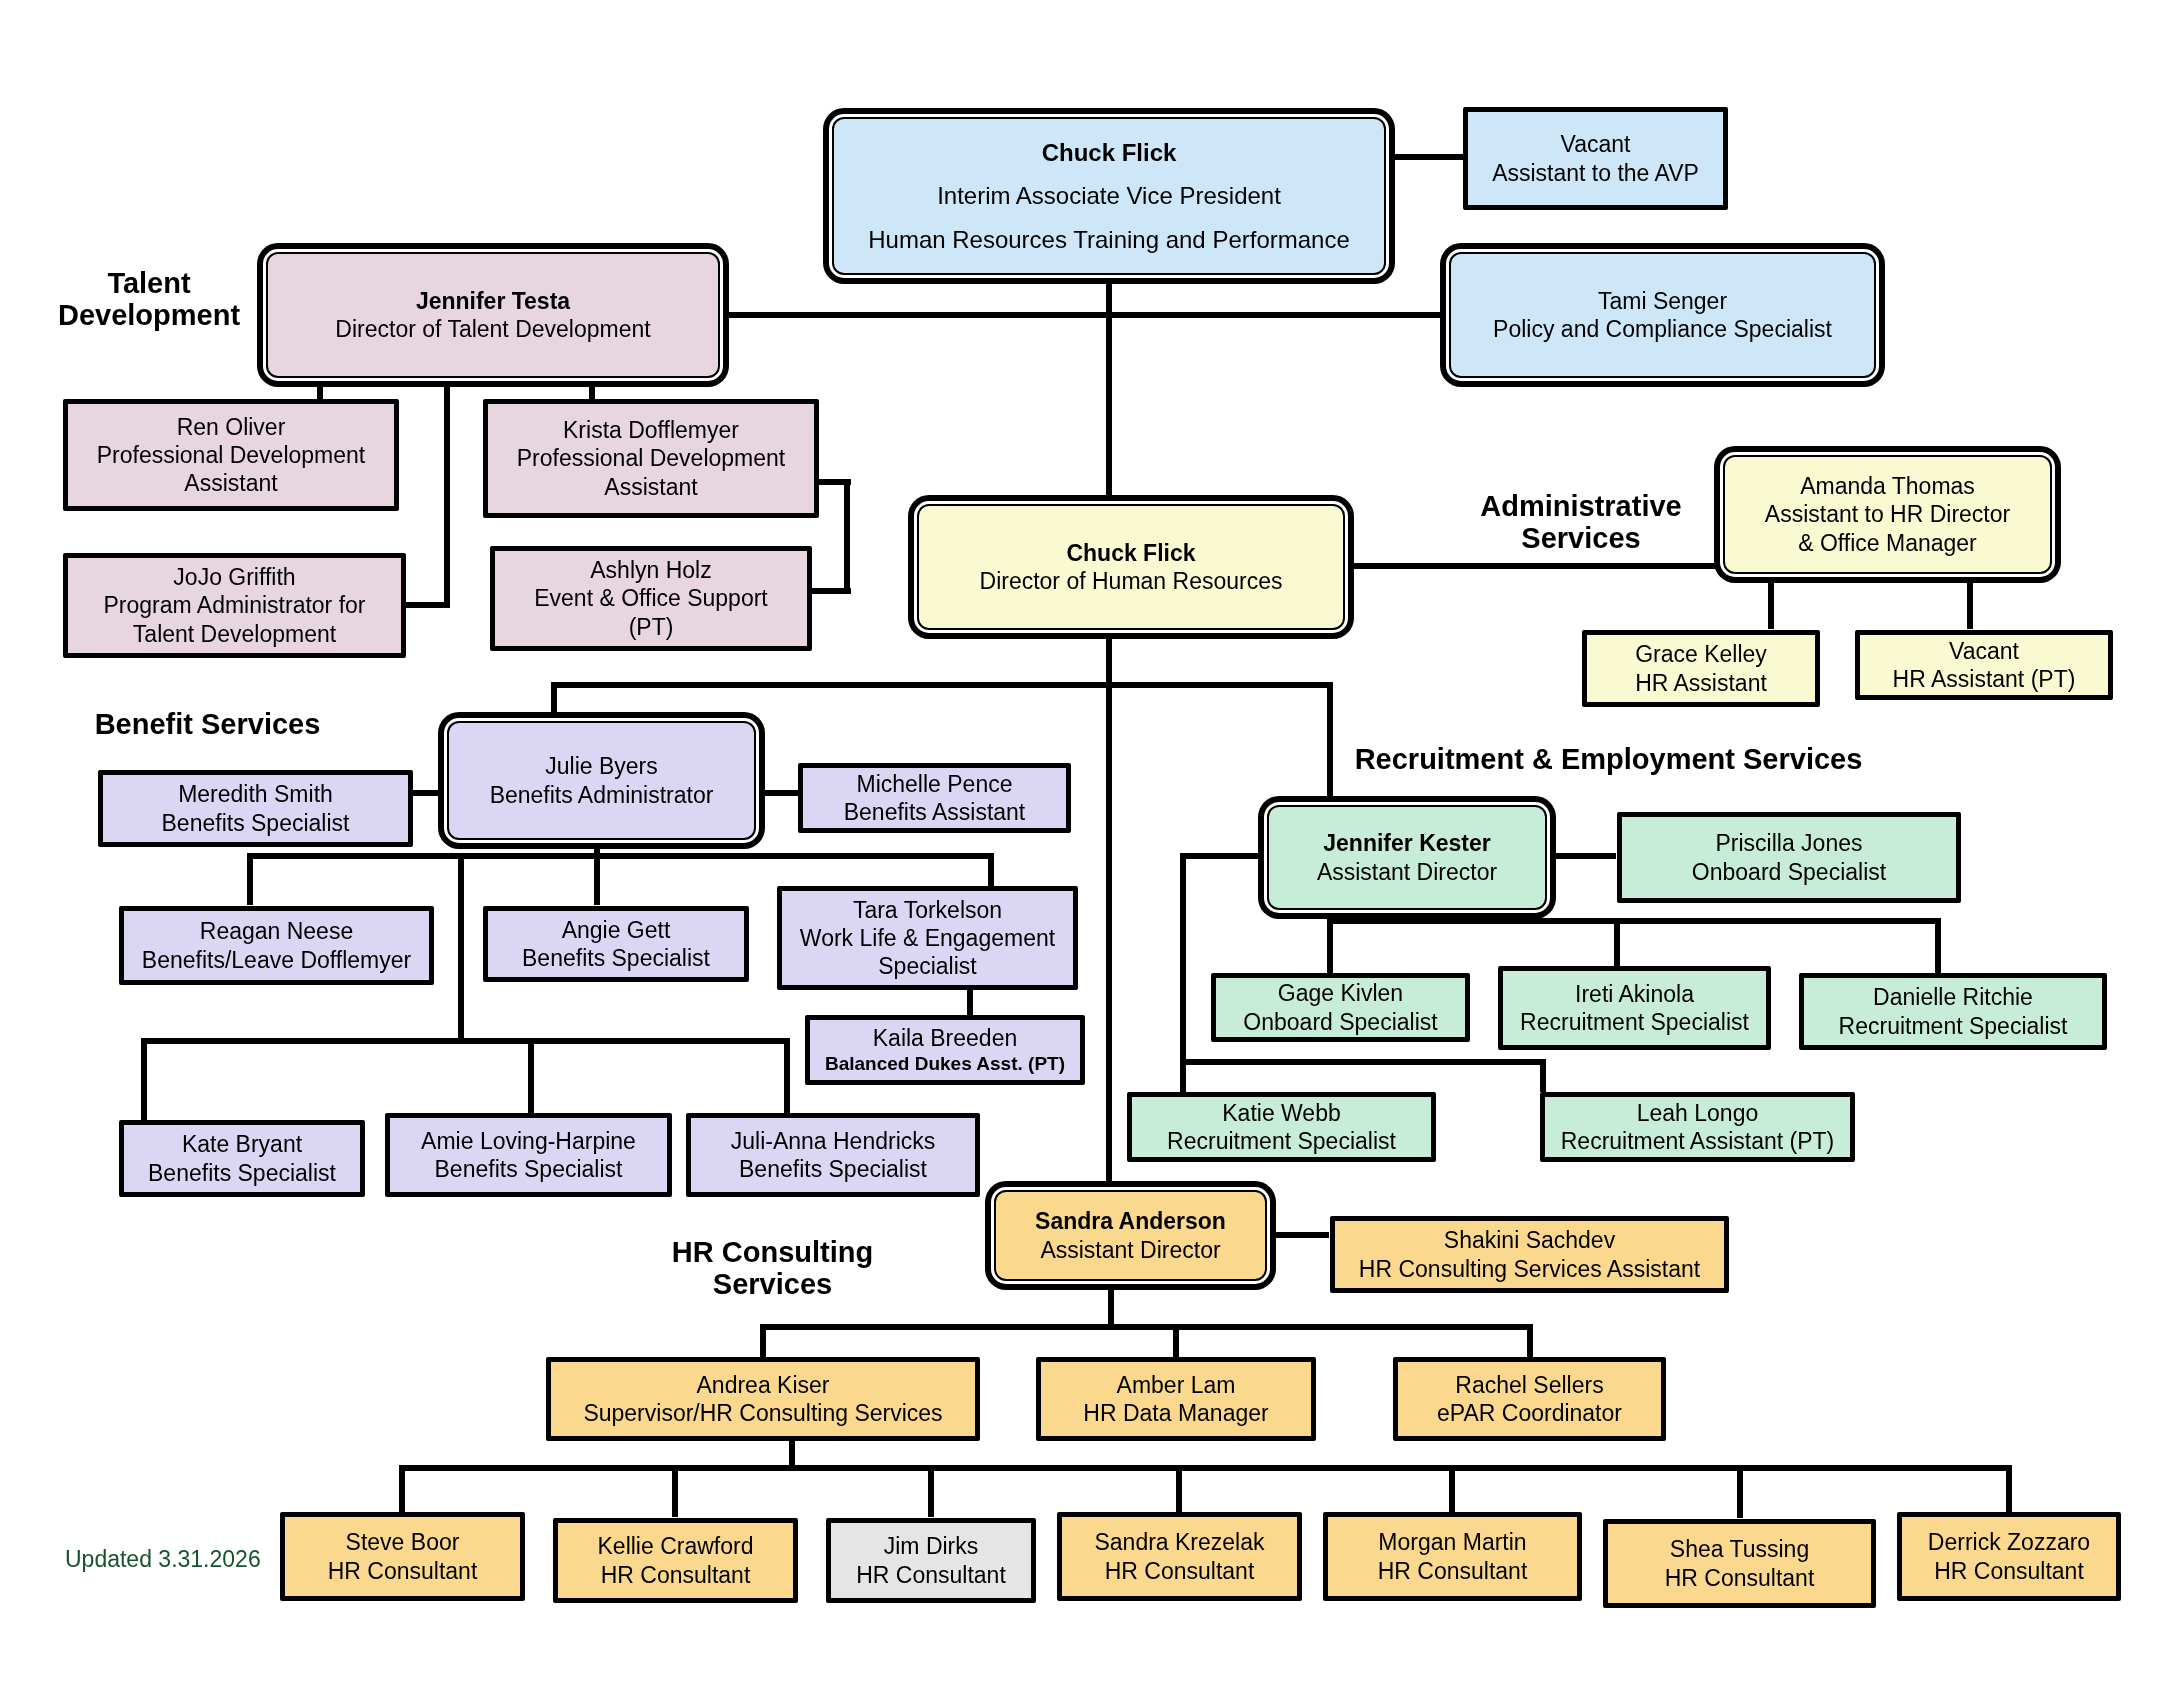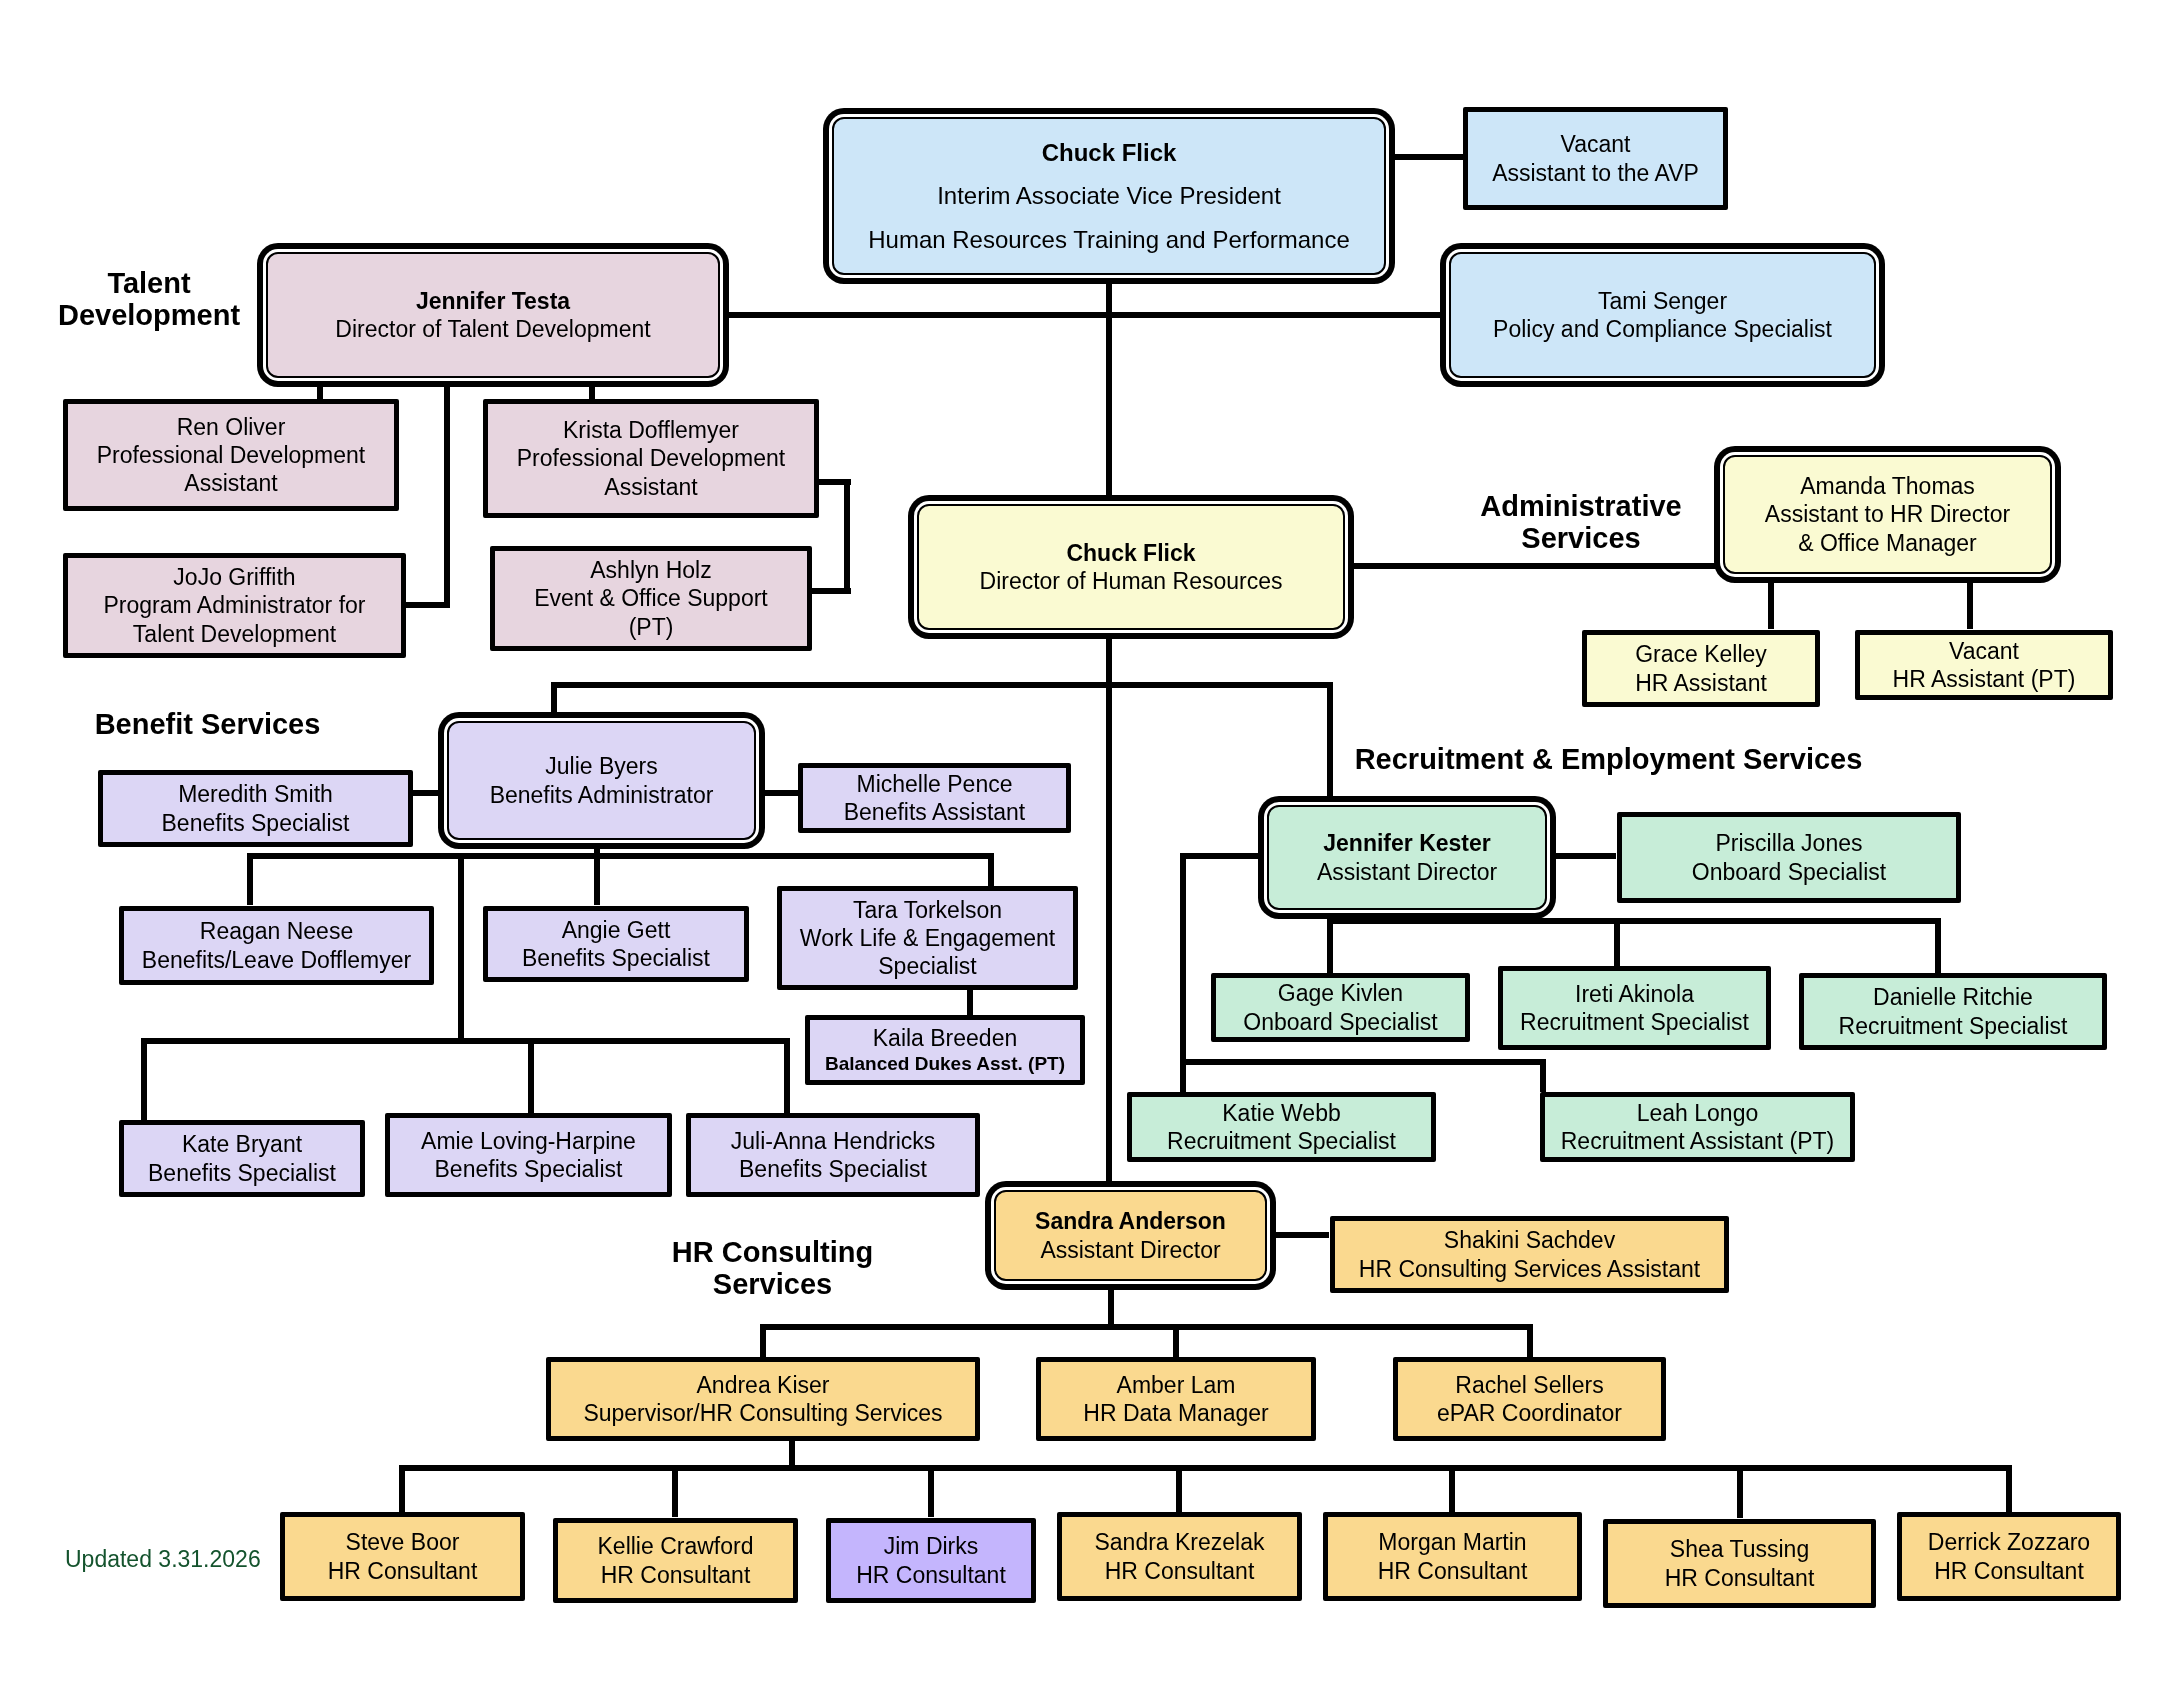--- a/index.html
+++ b/index.html
@@ -243,21 +243,21 @@
         <span>ePAR Coordinator</span>
       </div>
       <div class="node frame-single" style="left: 280px; top: 1512px; width: 245px; height: 89px; background: rgb(250, 217, 143);">
         <span>Steve Boor</span>
         <span>HR Consultant</span>
       </div>
       <div class="node frame-single" style="left: 553px; top: 1518px; width: 245px; height: 85px; background: rgb(250, 217, 143);">
         <span>Kellie Crawford</span>
         <span>HR Consultant</span>
       </div>
-      <div class="node frame-single" style="left: 826px; top: 1518px; width: 210px; height: 85px; background: #c4b5fd;">
+      <div class="node frame-single" style="left: 826px; top: 1518px; width: 210px; height: 85px; background: #e5e5e5;">
         <span>Jim Dirks</span>
         <span>HR Consultant</span>
       </div>
       <div class="node frame-single" style="left: 1057px; top: 1512px; width: 245px; height: 89px; background: rgb(250, 217, 143);">
         <span>Sandra Krezelak</span>
         <span>HR Consultant</span>
       </div>
       <div class="node frame-single" style="left: 1323px; top: 1512px; width: 259px; height: 89px; background: rgb(250, 217, 143);">
         <span>Morgan Martin</span>
         <span>HR Consultant</span>

